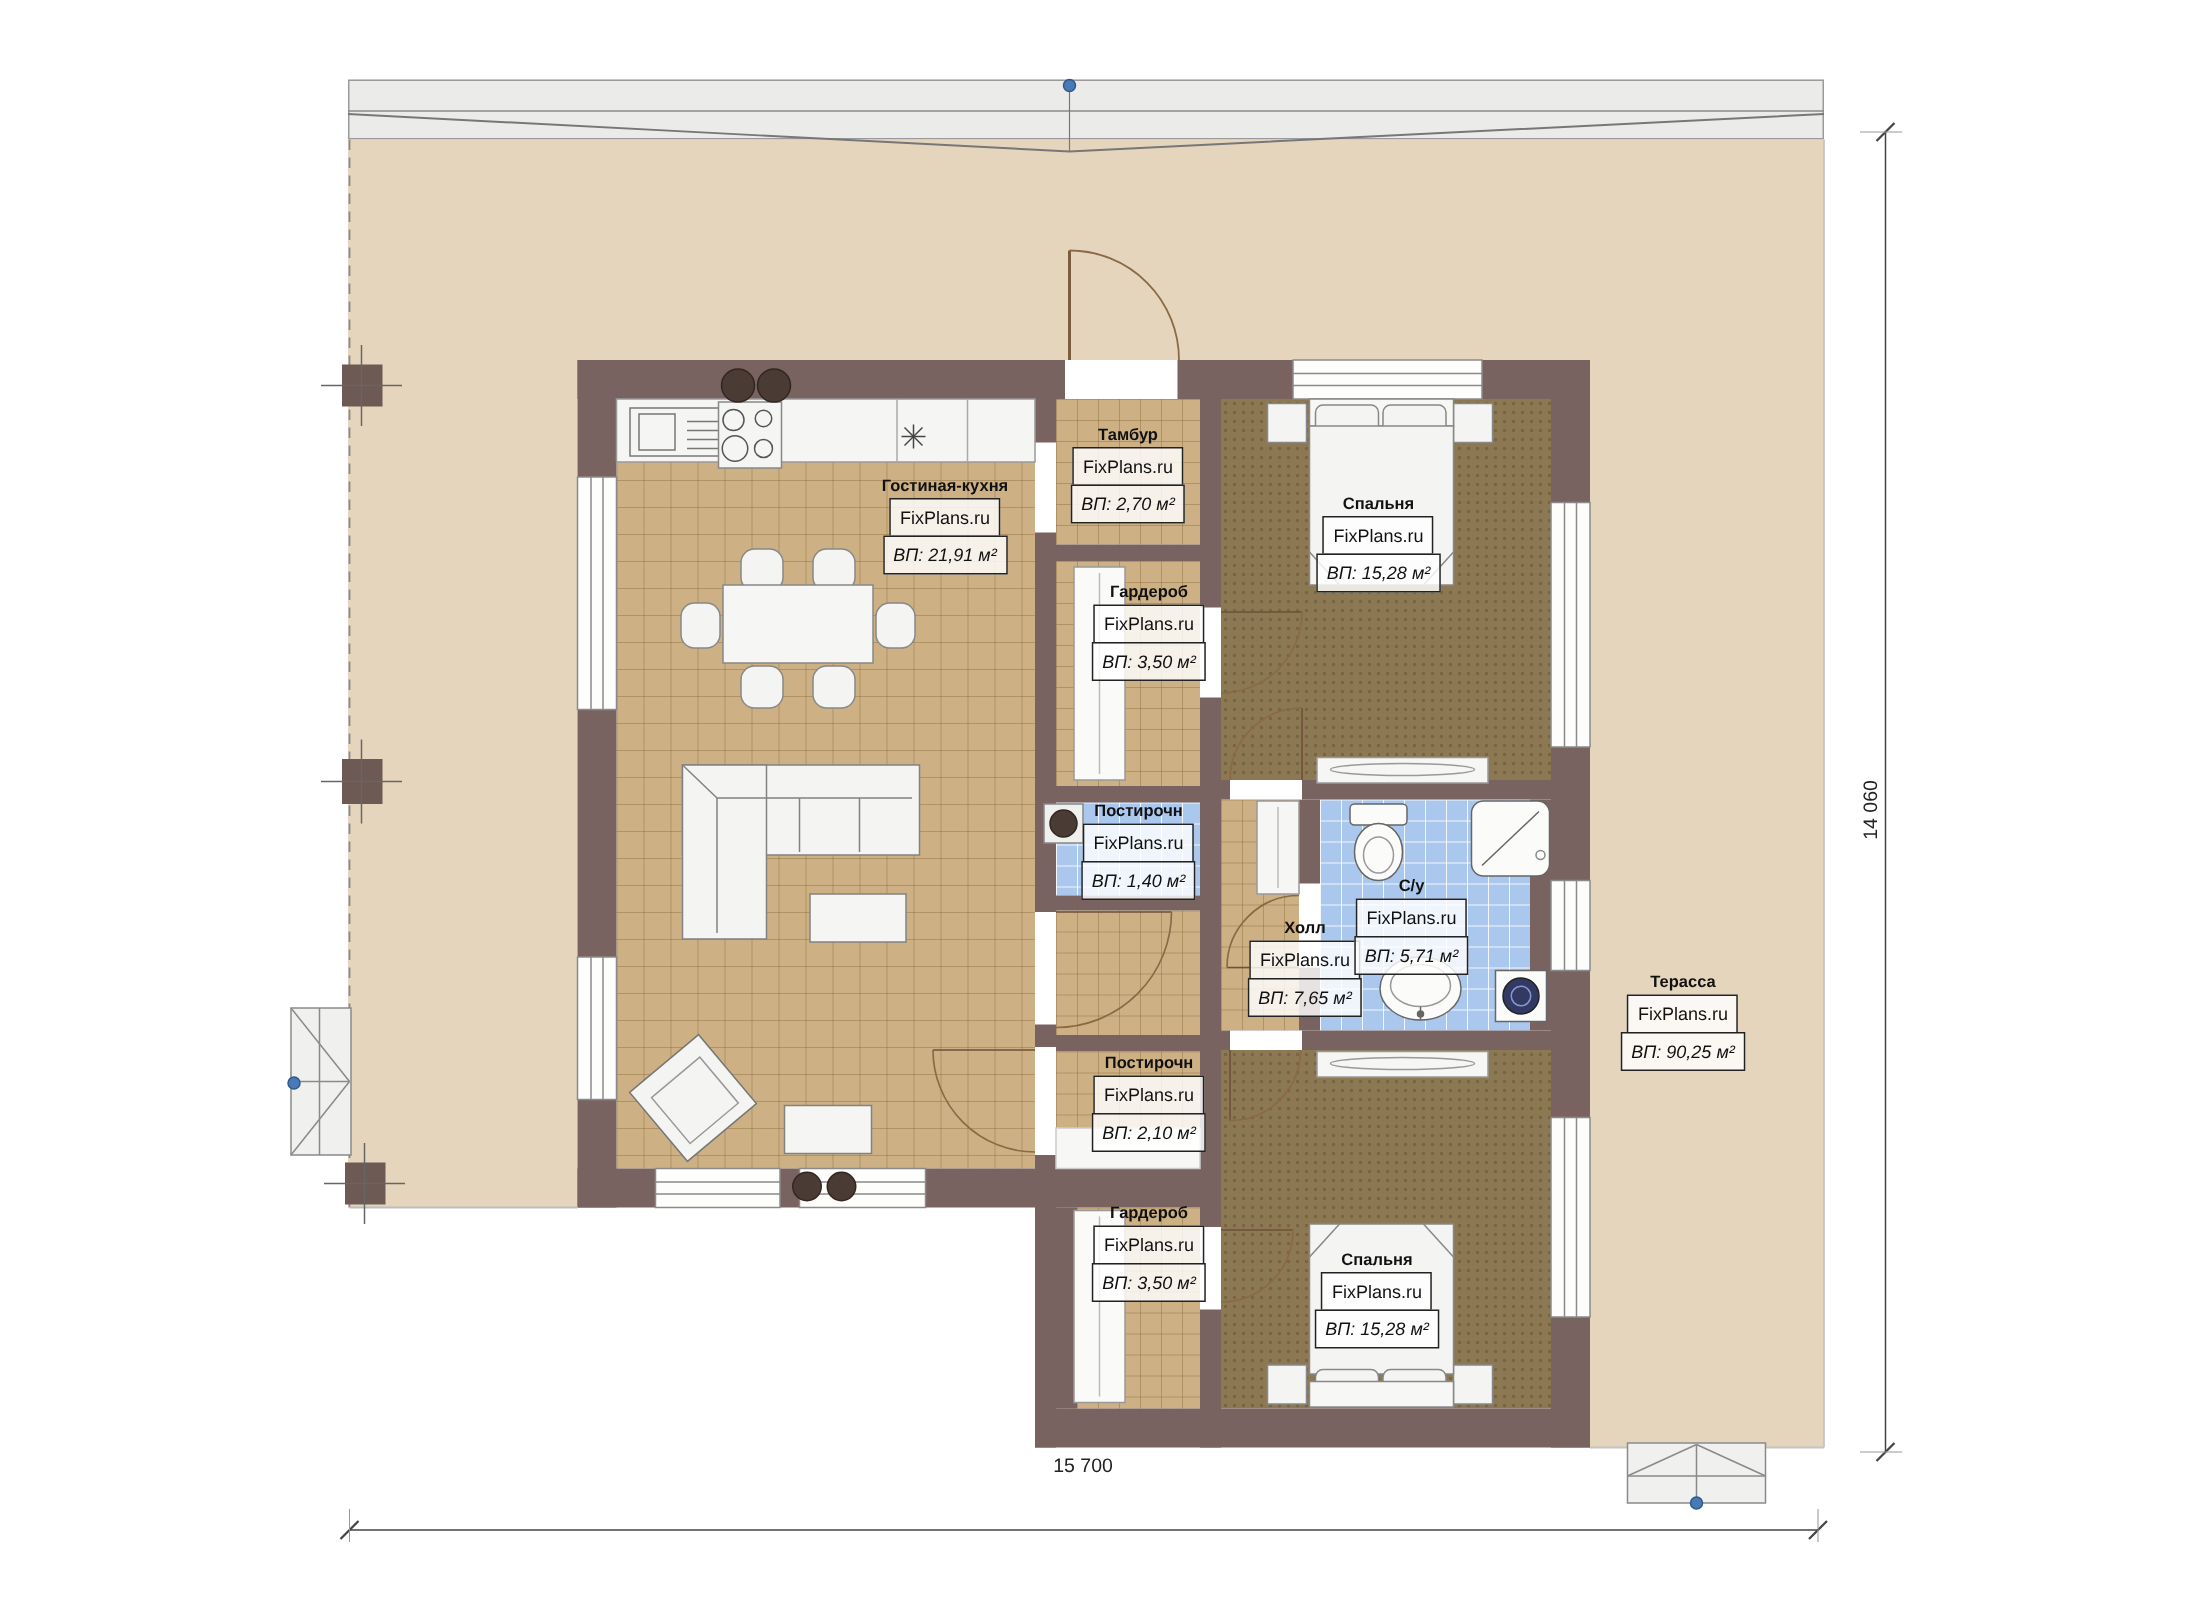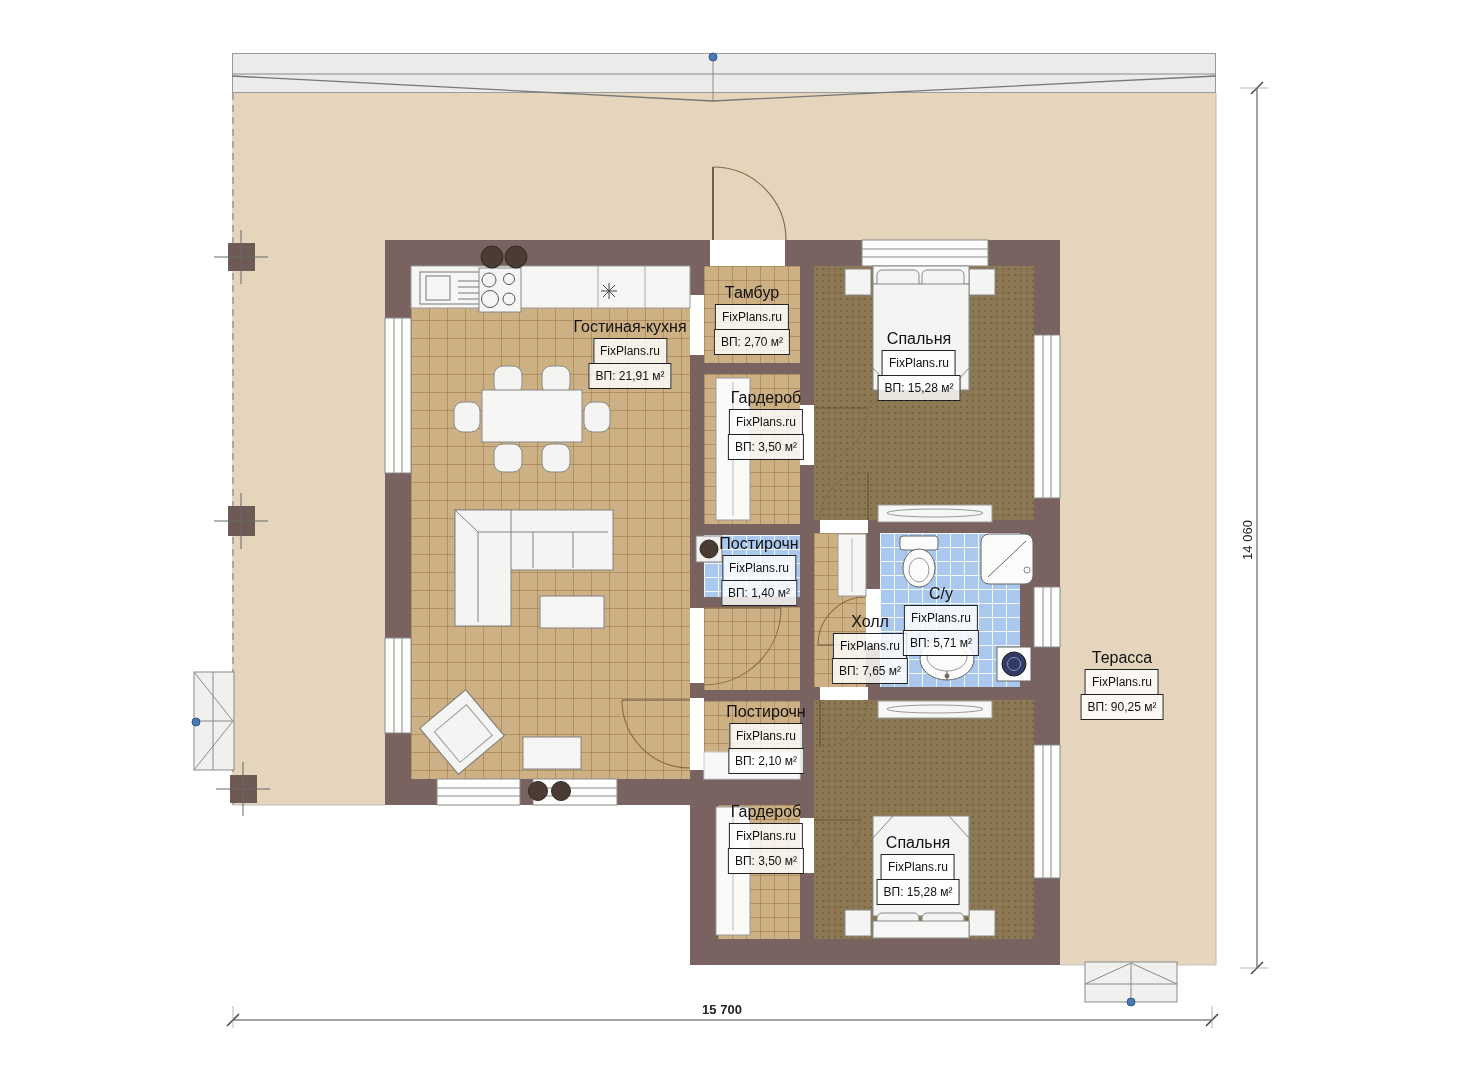--- a/index.html
+++ b/index.html
@@ -30,28 +30,28 @@
   .floor-brown{background-color:var(--bedfloor,#8c7852);
     background-image:radial-gradient(rgba(50,38,16,.22) 1px,transparent 1.4px);
     background-size:6px 6px;}
   
   .wall{background:var(--wall,#786360);z-index:3;}
   .gap{background:#ffffff;z-index:4;}
   
   #linework{position:absolute;left:0;top:0;z-index:20;pointer-events:none;}
   
   .rlabel{position:absolute;transform:translateX(-50%);text-align:center;z-index:30;}
-  .rlabel .nm{font-weight:normal;font-size:16px;color:#111;white-space:nowrap;margin-bottom:2px;}
+  .rlabel .nm{font-weight:bold;font-size:11px;color:#111;white-space:nowrap;margin-bottom:2px;}
   .rlabel .bx{display:block;width:max-content;margin:0 auto;border:1px solid #222;
               background:rgba(255,255,255,.82);font-size:12px;line-height:16px;
               padding:4px 6px;color:#111;white-space:nowrap;}
-  .rlabel .bx + .bx{margin-top:-1px;}
+  .rlabel .bx + .bx{margin-top:-1px;font-style:italic;}
   
   .dim{position:absolute;font-size:13px;color:#222;z-index:30;white-space:nowrap;}
-  .dim-h{left:722px;top:1002px;transform:translateX(-50%);font-weight:bold;}
+  .dim-h{left:722px;top:969px;transform:translateX(-50%);}
   .dim-v{left:1247px;top:540px;transform:translate(-50%,-50%) rotate(-90deg);}
 </style>
 </head>
 <body>
 
 <div id="plan-root">
 
   <div class="abs roof-band"></div>
 
   <div class="abs terr terr-top"></div>

